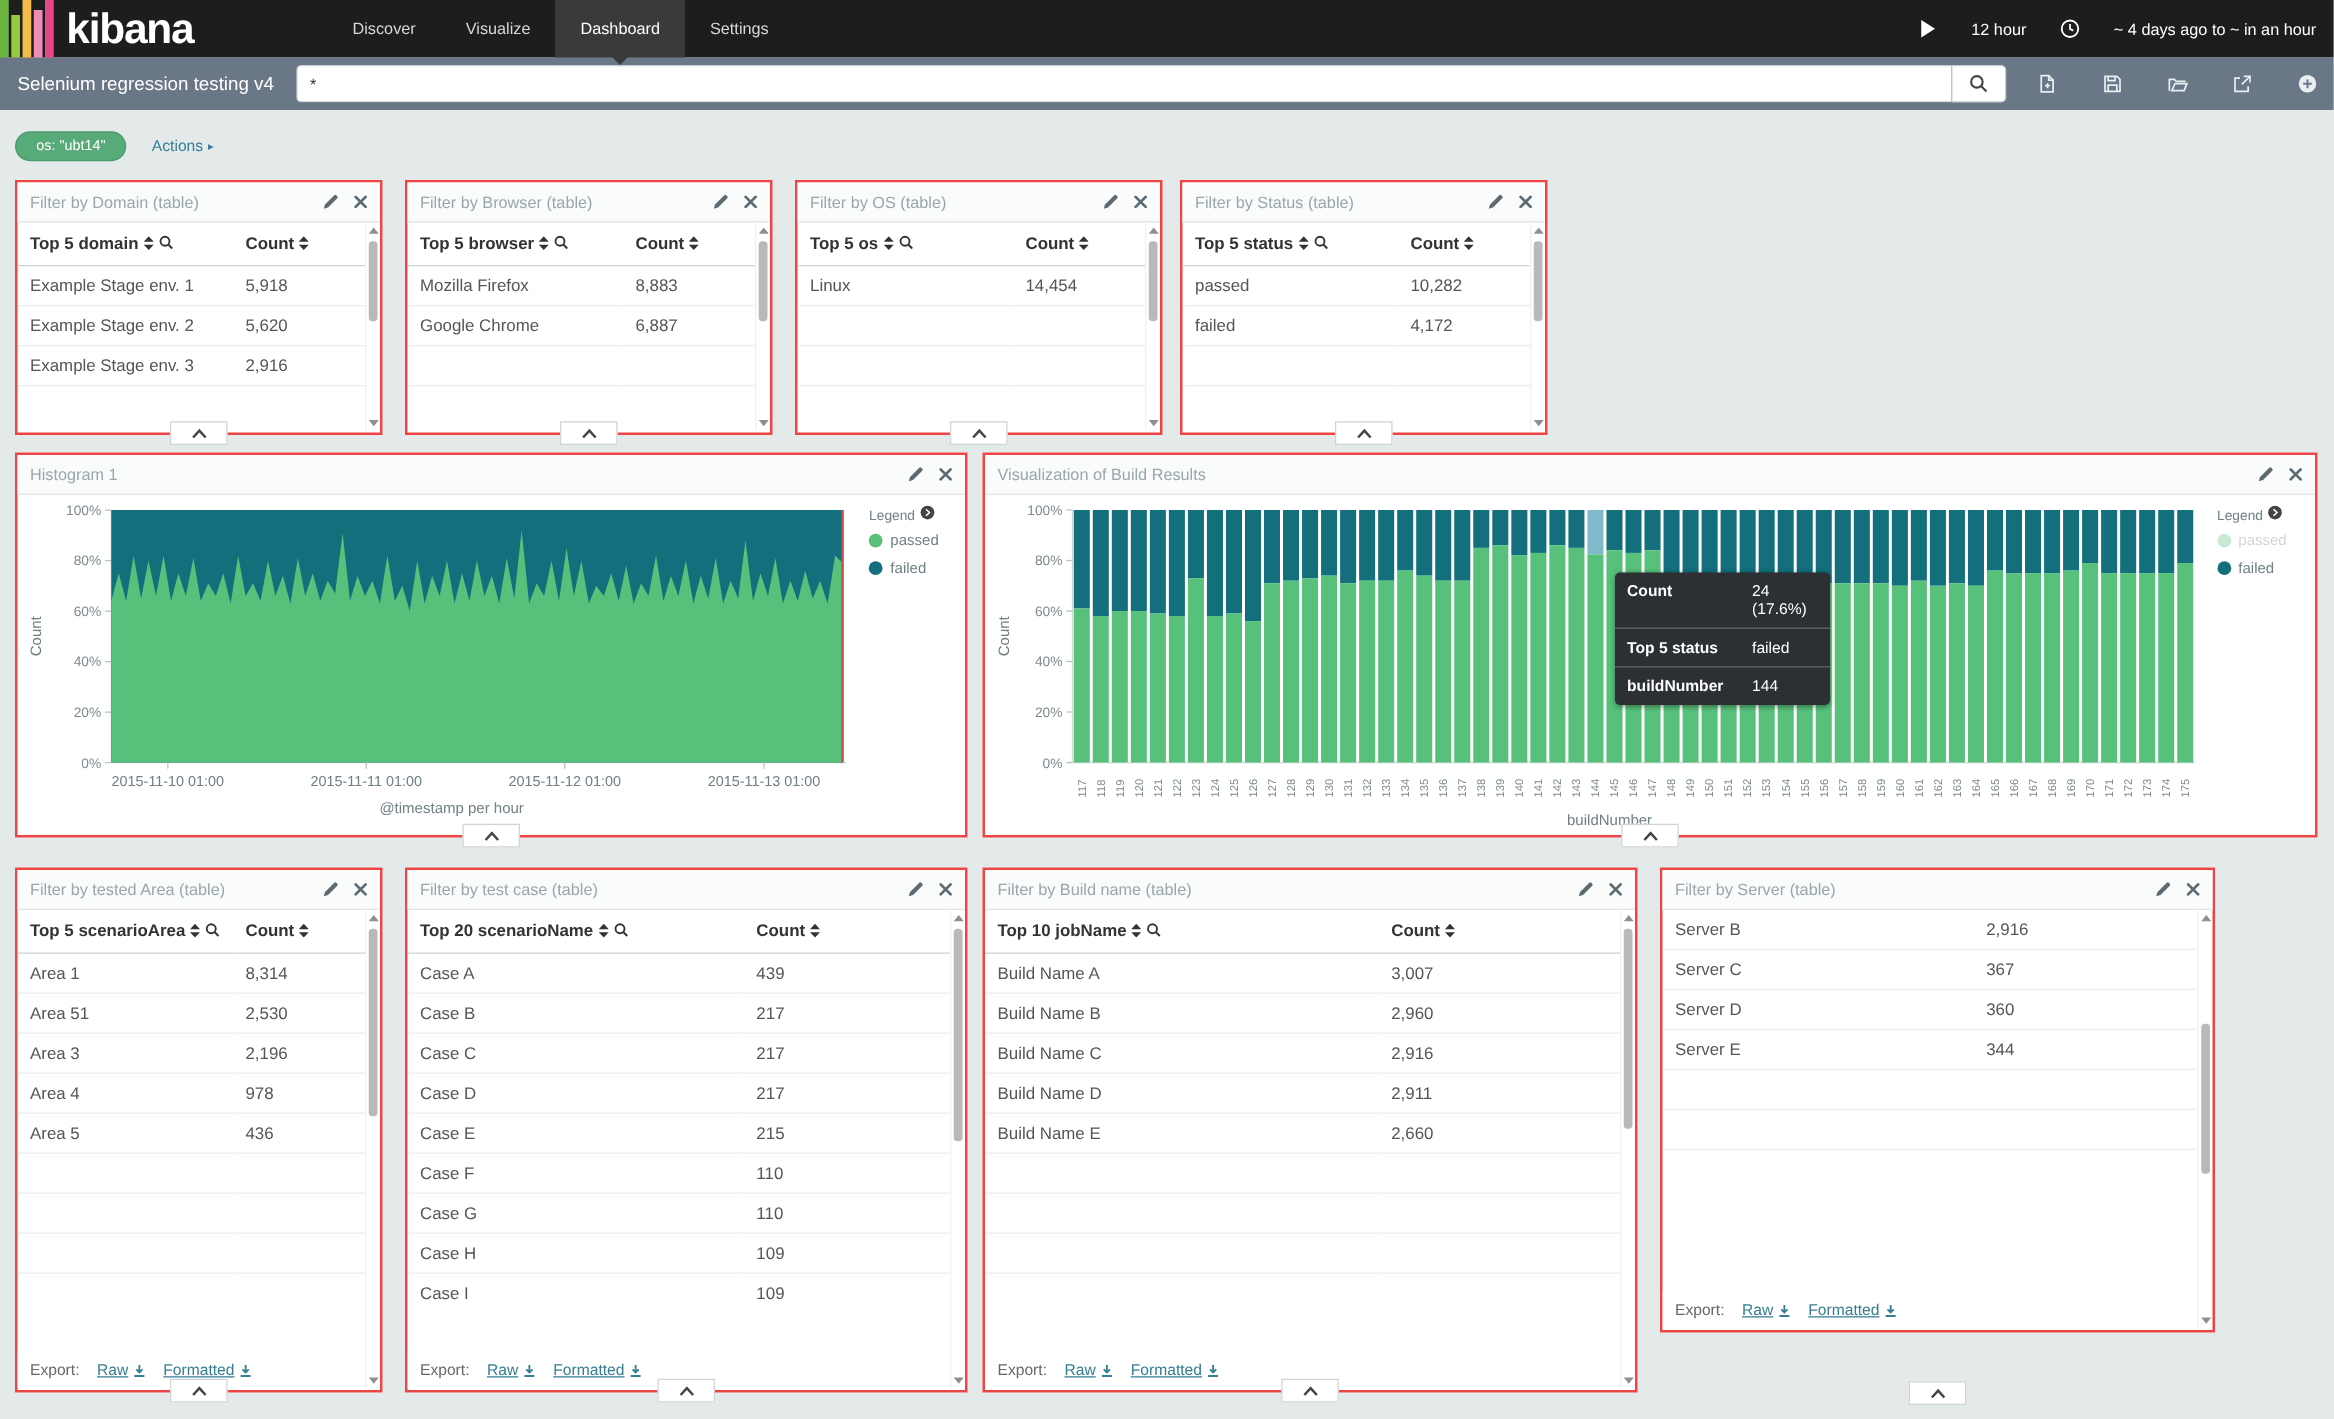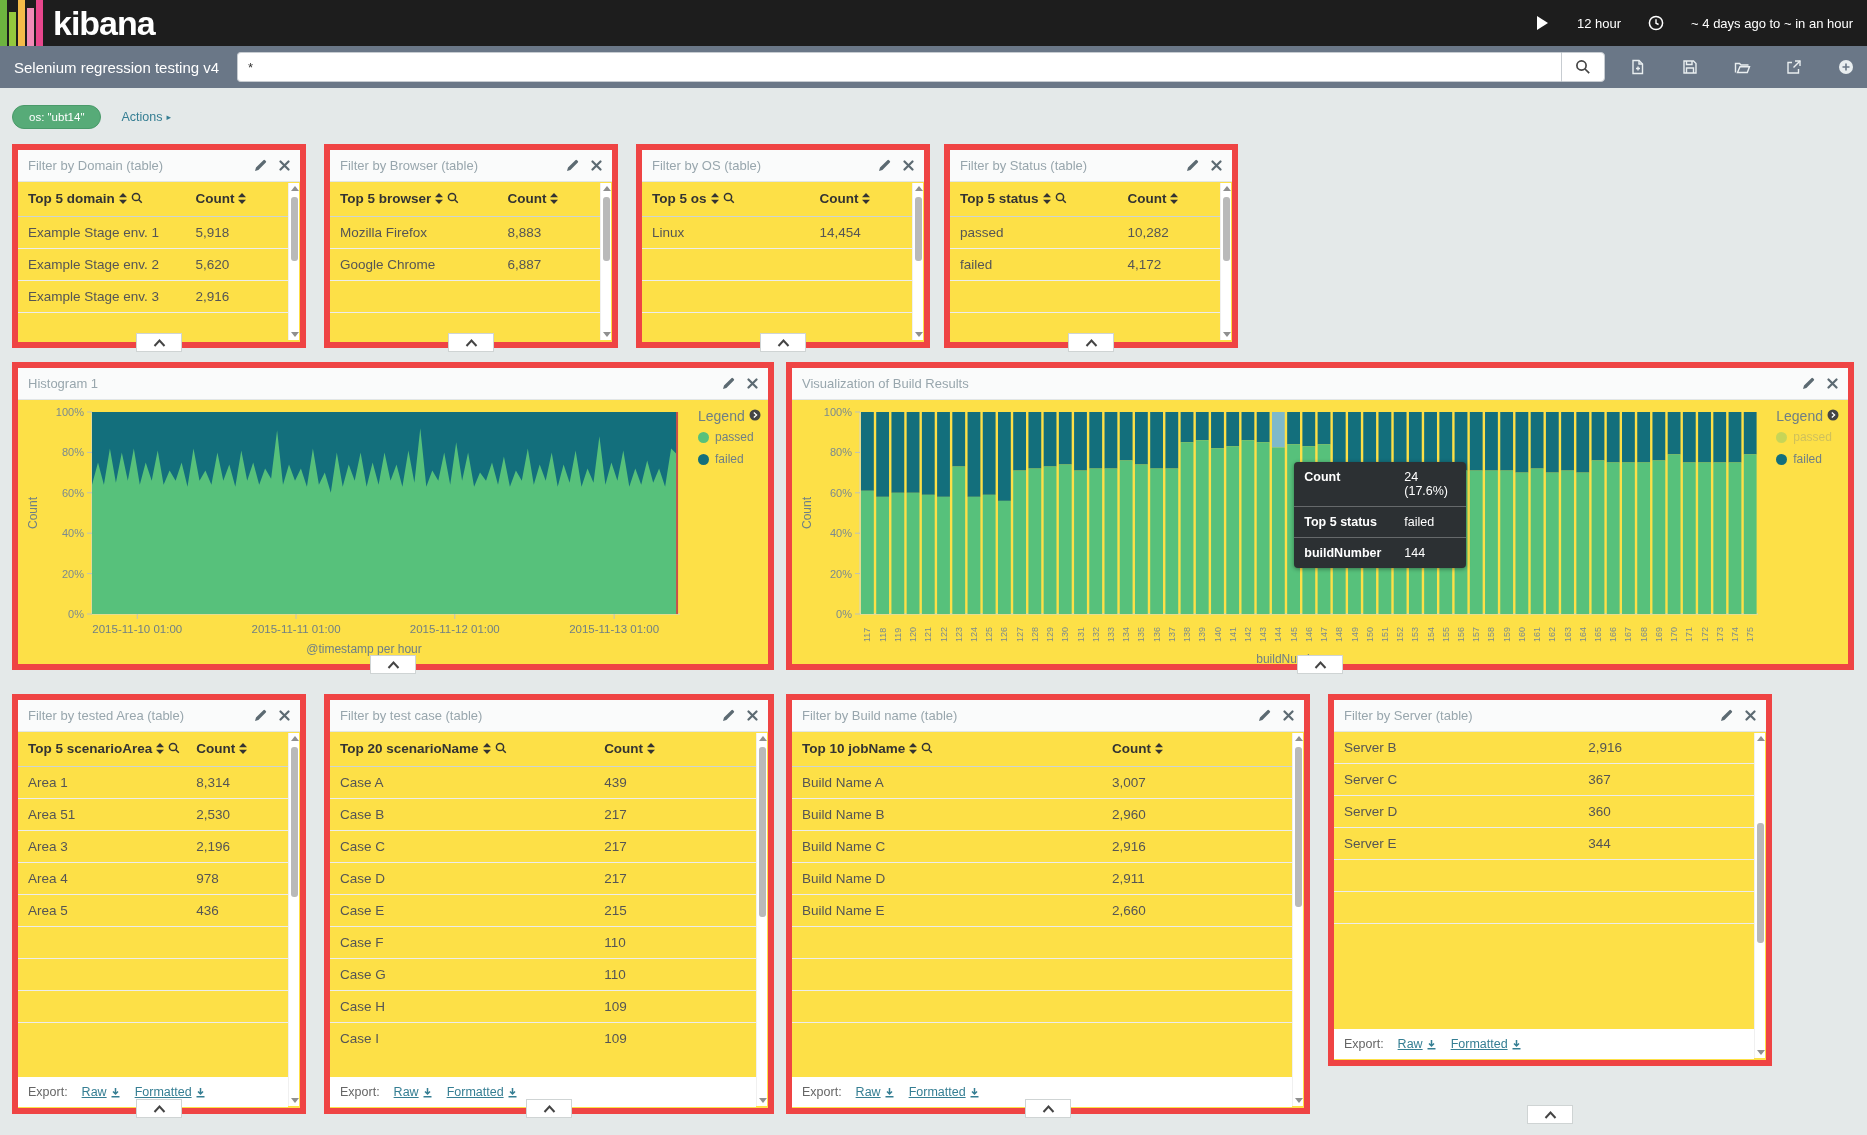--- a/index.html
+++ b/index.html
@@ -37,21 +37,21 @@
   .pill{background:#57ab78;border:1px solid #4a9a6a;color:#fff;font-size:11.5px;padding:5px 16px;border-radius:13px;cursor:pointer}
   .actions{color:#357e93;font-size:12.5px;cursor:pointer;display:flex;align-items:center;gap:4px}
   .actions .tri{font-size:9px;color:#357e93}
 
   
   .dash{padding:8px 12px 0 12px}
   .row{display:flex}
   .row1{margin-top:2px}
   .row2{margin-top:14px}
   .row3{margin-top:24px;align-items:flex-start}
-  .panel{background:#fde047;border:6px solid #ef4444;position:relative}
+  .panel{background:#ffffff;border:2px solid #ef4444;position:relative}
   .w294{width:294px}.gap18{margin-right:18px}.gap14{margin-right:14px}.gap12{margin-right:12px}
   .h204{height:204px}.h308{height:308px}.h420{height:420px}.h372{height:372px}
   .wrap420{width:auto;position:relative}
   .phead{display:flex;align-items:center;justify-content:space-between;padding:8px 10px;border-bottom:1px solid #e2e6e6;background:#fafbfb}
   .ptitle{color:#98a6ad;font-size:13px;white-space:nowrap;overflow:hidden}
   .picons{display:flex;gap:12px;align-items:center}
   .picon{cursor:pointer;display:flex;align-items:center}
   .pbody{position:relative;height:calc(100% - 33px);overflow:hidden}
 
   
@@ -74,21 +74,21 @@
   .pfoot{position:absolute;left:0;right:12px;bottom:0;display:flex;align-items:center;gap:14px;padding:8px 10px;font-size:12.5px;background:#fff}
   .explbl{color:#666}
   .explink{color:#357e93;text-decoration:underline;cursor:pointer;display:flex;align-items:center;gap:3px}
 
   
   .chart-wrap{display:flex;padding:6px 4px 0 8px;height:calc(100% - 33px);position:relative}
   .ylab{writing-mode:vertical-rl;transform:rotate(180deg);font-size:12px;color:#6f7f85;text-align:center;width:16px;height:210px;margin-top:2px}
   .cmain{position:relative}
   .xlab{text-align:center;font-size:12px;color:#6f7f85;margin-top:-2px}
   .legend{width:86px;padding:2px 0 0 10px;font-size:12px;color:#6f7f85}
-  .lhead{display:flex;align-items:flex-end;gap:4px;font-size:14px;margin-bottom:6px}
+  .lhead{display:flex;align-items:flex-end;gap:4px;font-size:11px;margin-bottom:6px}
   .litem{display:flex;align-items:center;gap:6px;margin-bottom:8px;cursor:pointer;color:#6f7f85}
   .litem .dot{width:11px;height:11px;border-radius:50%;display:inline-block}
   .litem.faded{opacity:.32}
   
   .vtooltip{position:absolute;left:480px;top:56px;width:172px;background:#2c3033;border-radius:4px;color:#fff;font-size:12.5px;z-index:5;box-shadow:0 1px 4px rgba(0,0,0,.4)}
   .trow{display:grid;grid-template-columns:94px auto;gap:6px;padding:8px 10px;border-bottom:1px solid rgba(255,255,255,.28)}
   .trow:last-child{border-bottom:none}
   .tk{font-weight:bold}
 </style>
 </head>
@@ -98,20 +98,26 @@
   <div class="logo">
     <span class="stripes">
         <i class="s1"></i>
         <i class="s2"></i>
         <i class="s3"></i>
         <i class="s4"></i>
         <i class="s5"></i>
       </span>
     <span class="wordmark">kibana</span>
   </div>
+  <nav class="tabs">
+    <a class="tab">Discover</a>
+    <a class="tab">Visualize</a>
+    <a class="tab active">Dashboard</a>
+    <a class="tab">Settings</a>
+  </nav>
   <div class="nav-right">
     <span class="toolbtn">
         <span class="playico"></span>
       </span>
     <span class="txtbtn">12 hour</span>
     <span class="toolbtn">
       <svg width="16" height="16" viewBox="0 0 16 16">
           <circle cx="8" cy="8" r="6.6" stroke="#fff" stroke-width="1.5" fill="none"></circle>
           <path d="M8 4.2v4l2.6 1.3" stroke="#fff" stroke-width="1.4" fill="none"></path>
         </svg>

